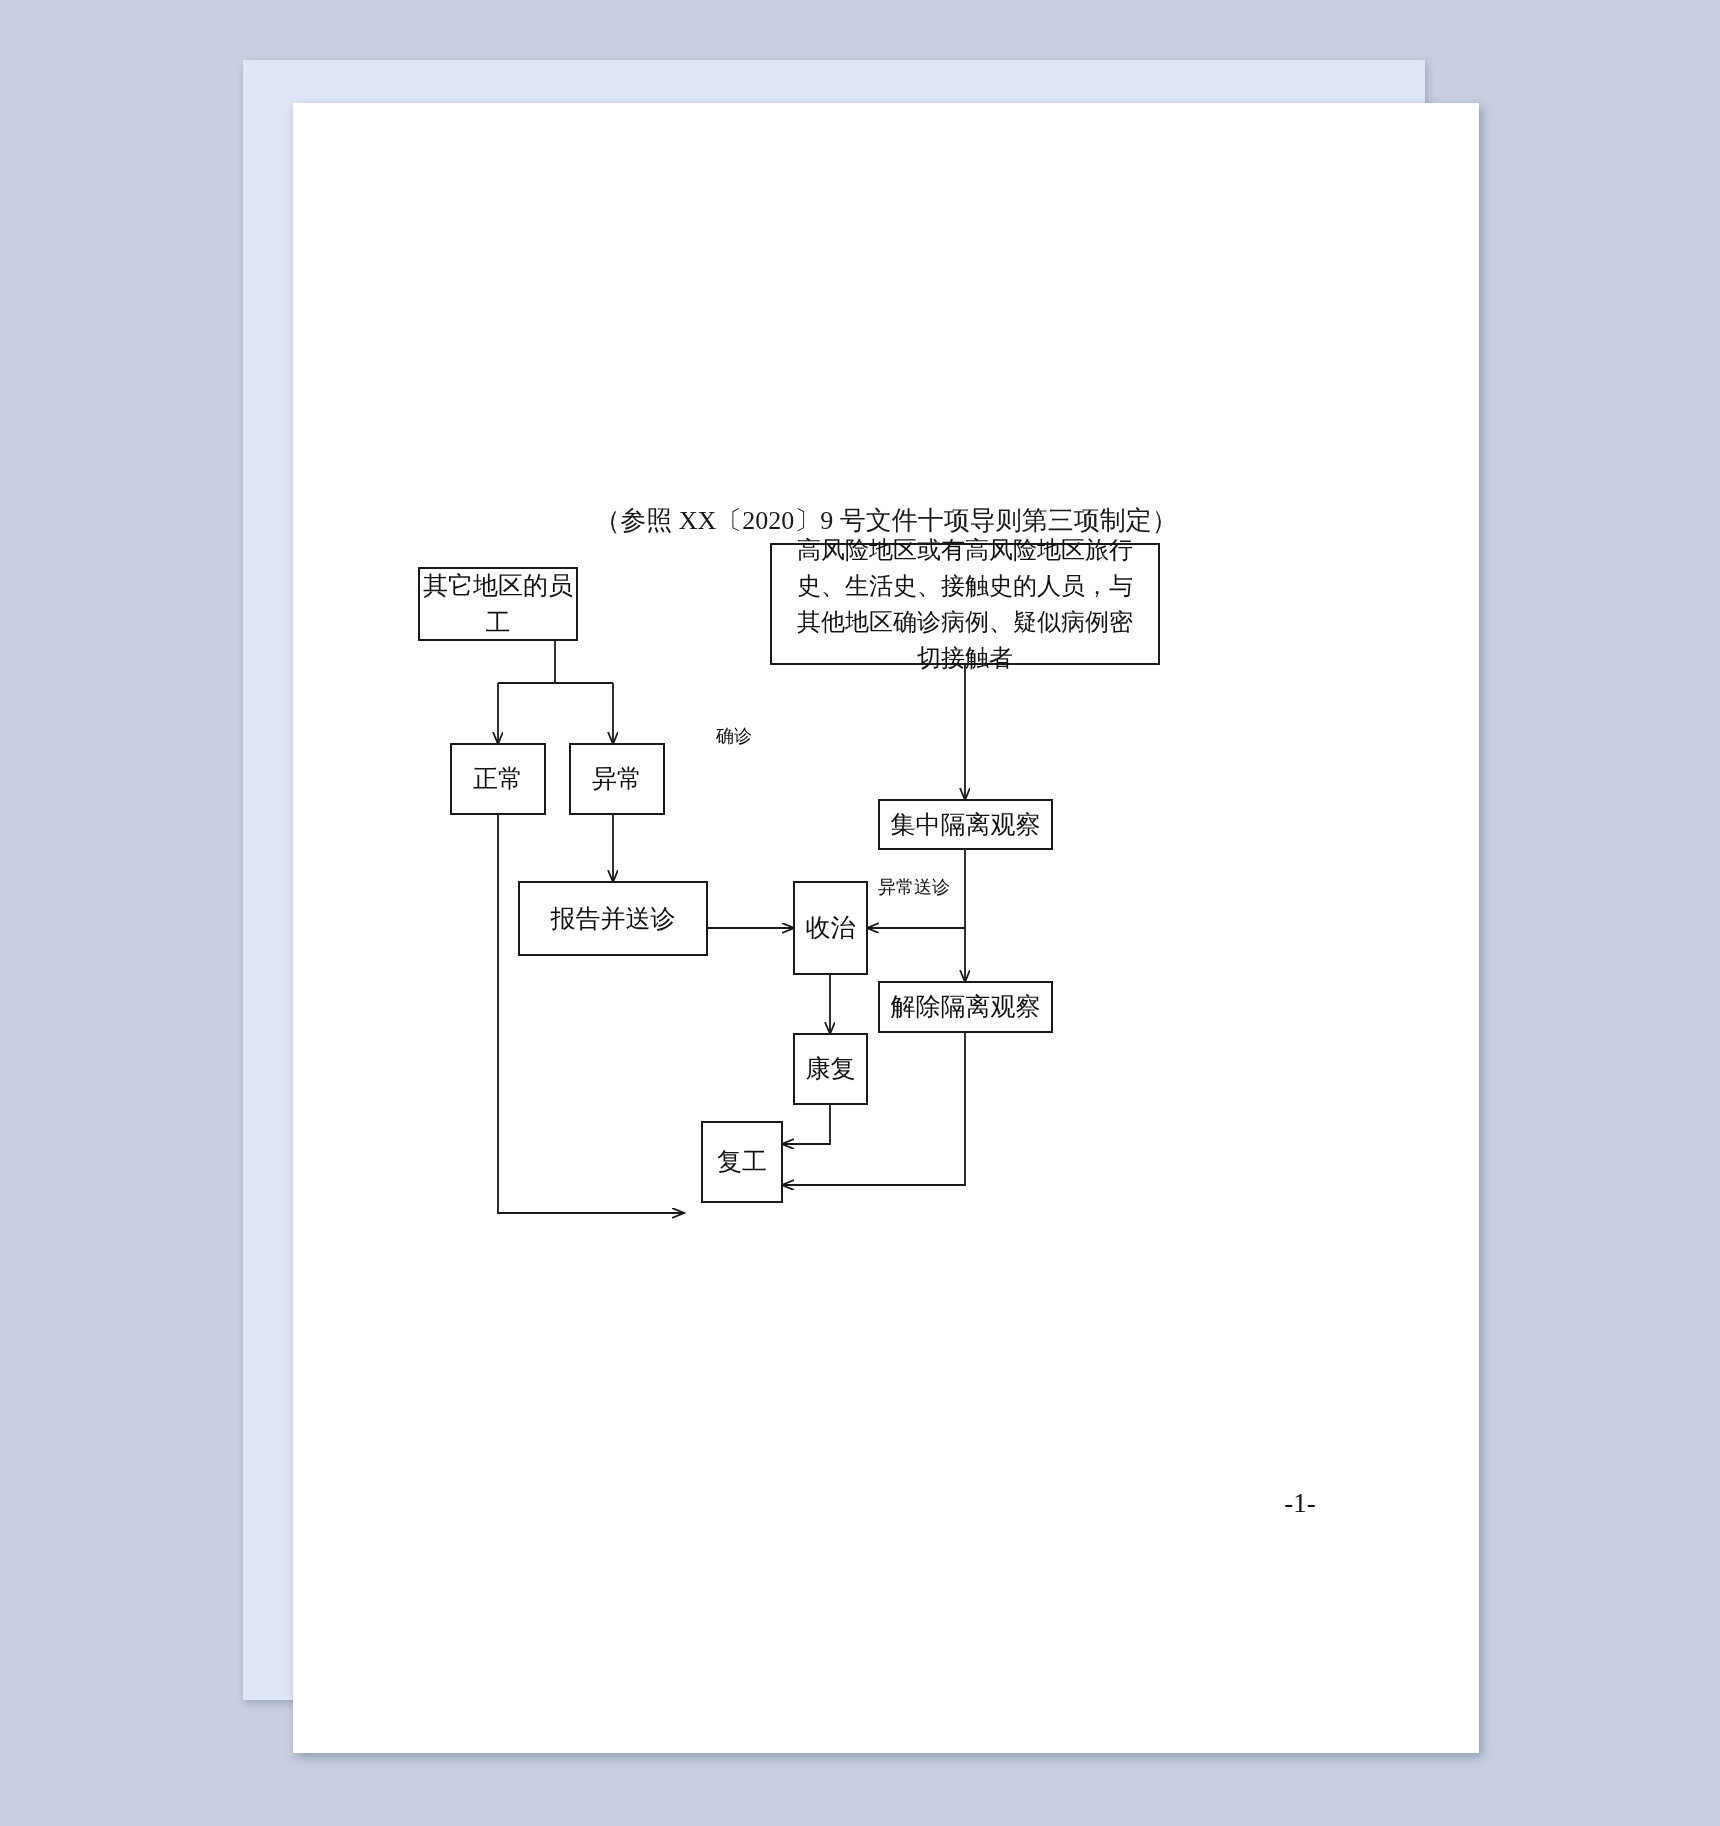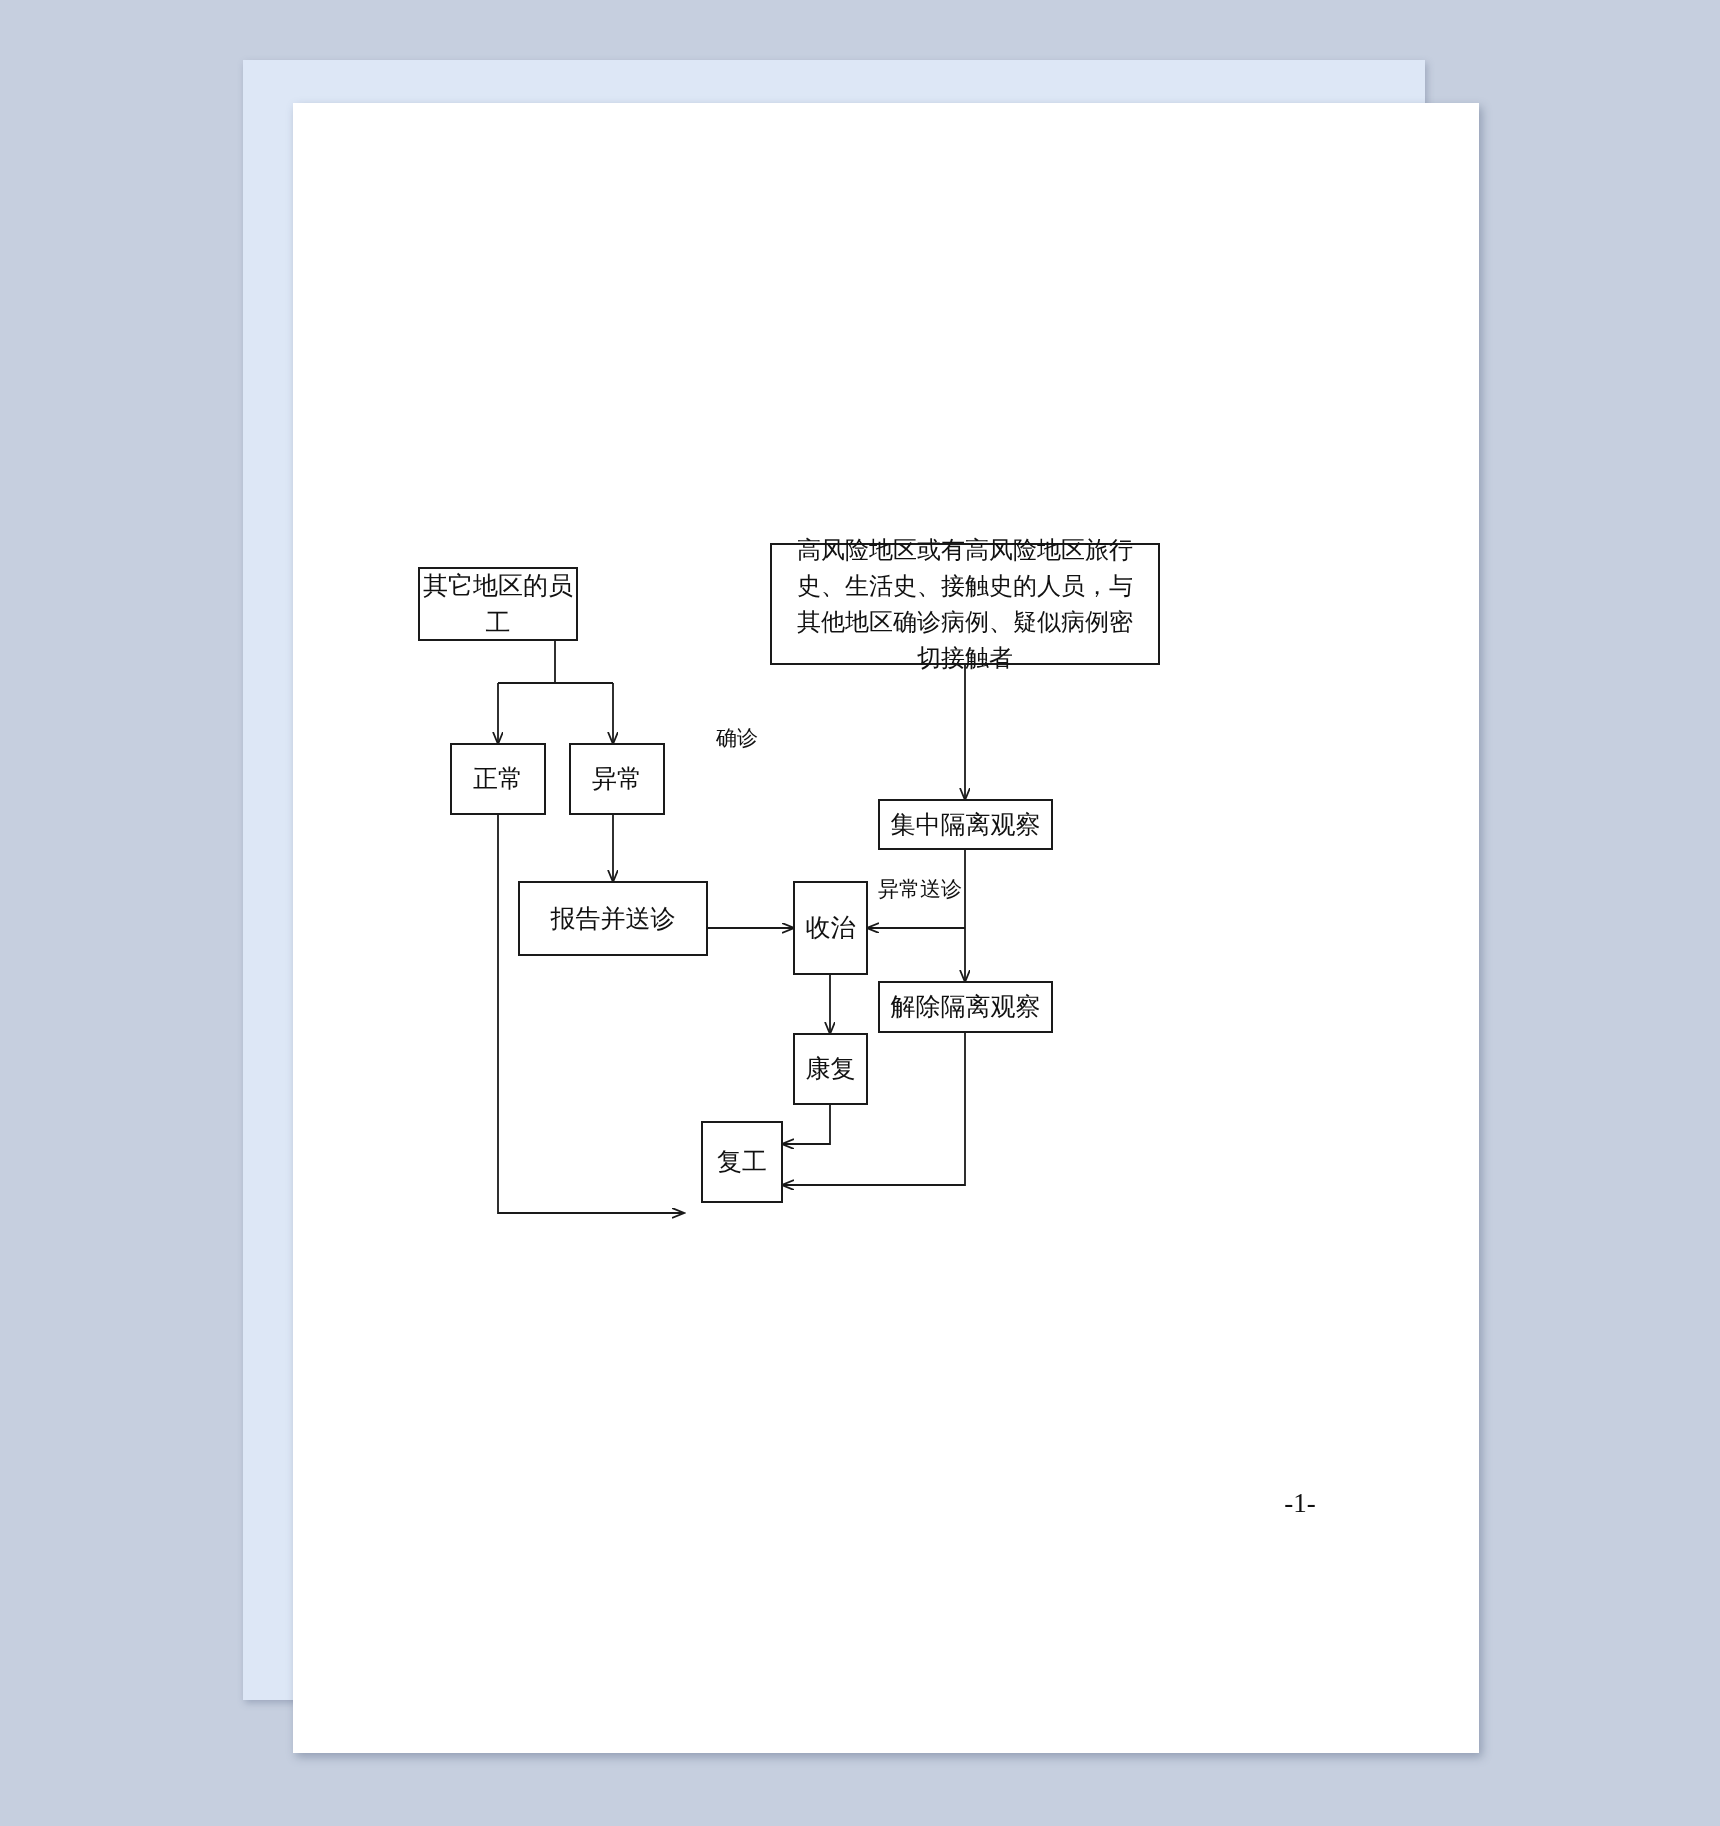--- a/index.html
+++ b/index.html
@@ -106,33 +106,34 @@
     color: #111;
     line-height: 1.5;
   }
   .node.small  { font-size: 25px; }
   .node.medium { font-size: 25px; }
   .node.wide   { font-size: 24px; padding: 22px 14px; justify-content: center; }
 
   .edge-label {
     position: absolute;
     font-family: "Liberation Serif", "DejaVu Serif", serif;
-    font-size: 21px;
+    font-size: 18px;
     color: #111;
     white-space: nowrap;
   }
 </style>
 </head>
 <body>
 
 <div id="back-sheet"></div>
 
 <div id="page">
 
 
+  <div id="doc-subtitle">（参照 XX〔2020〕9 号文件十项导则第三项制定）</div>
 
   <div id="flowchart">
 
     <svg id="flow-svg" viewBox="0 0 1186 1650">
       <defs>
         <marker id="ah" markerWidth="14" markerHeight="14" refX="11" refY="5" orient="auto" markerUnits="userSpaceOnUse">
           <path d="M0,0 L12,5 L0,10" fill="none" stroke="#1a1a1a" stroke-width="1.8"></path>
         </marker>
       </defs>
       <g fill="none" stroke="#1a1a1a" stroke-width="1.8">

